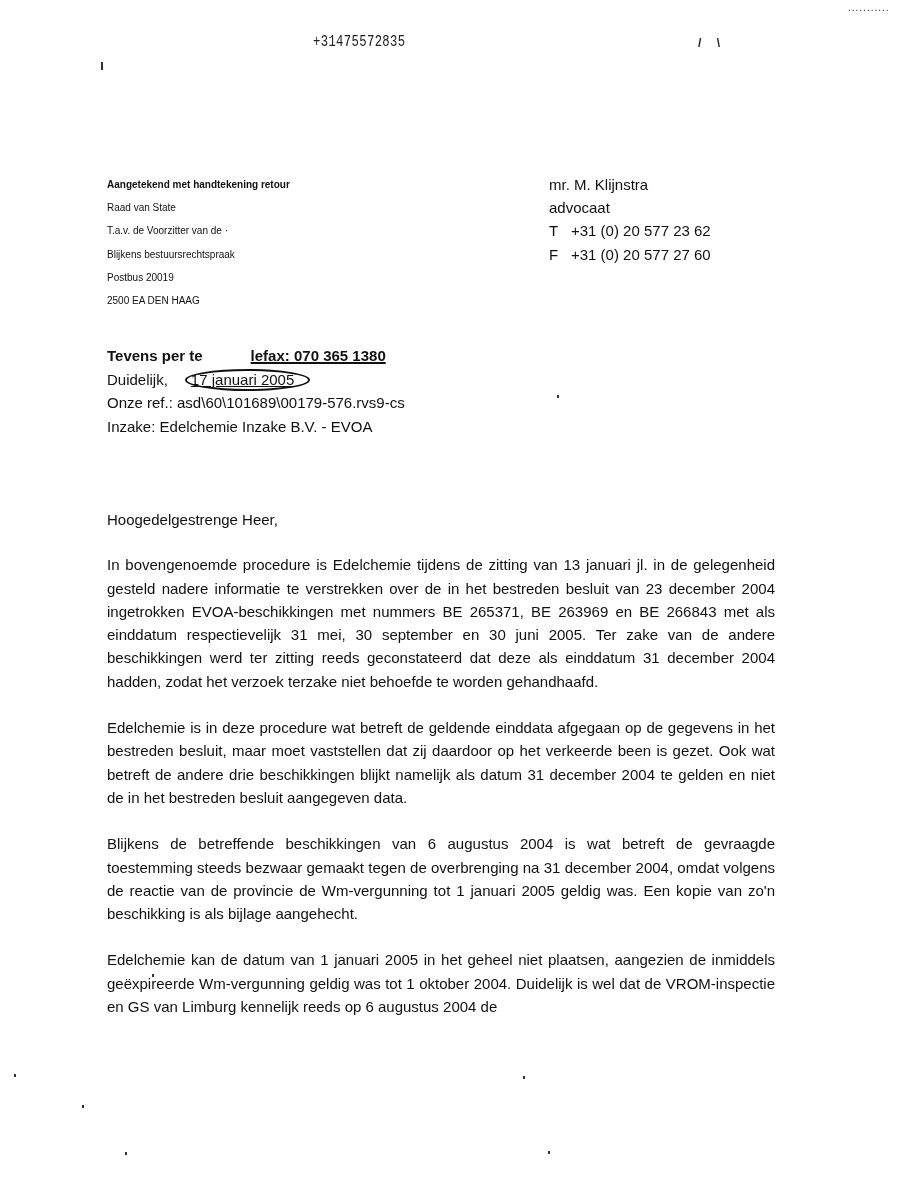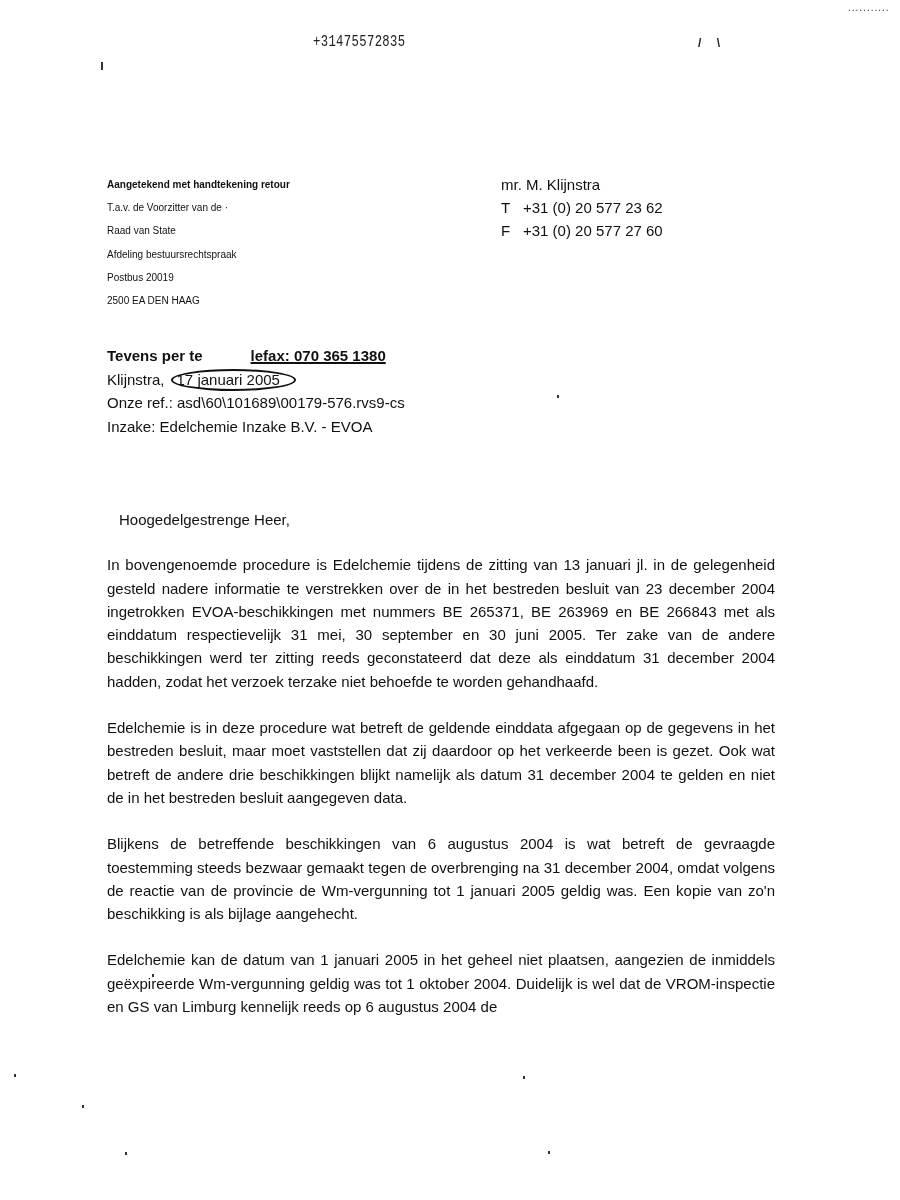--- a/index.html
+++ b/index.html
@@ -60,21 +60,21 @@
       left: 107px;
       font-size: 10px;
       line-height: 23.2px;
     }
     .addr-block .bold {
       font-weight: bold;
     }
     .sender-block {
       position: absolute;
       top: 173px;
-      left: 501px;
+      left: 549px;
       font-size: 15px;
       line-height: 23.2px;
     }
     .sender-block .lbl {
       display: inline-block;
       width: 22px;
     }
     .ref-block {
       position: absolute;
       top: 344px;
@@ -86,33 +86,34 @@
     .fax-underline {
       text-decoration: underline;
       text-decoration-thickness: 2px;
       margin-left: 48px;
     }
     .date-circle {
       display: inline-block;
       border: 2px solid #111;
       border-radius: 50%;
       padding: 0 14px 0 4px;
-      margin-left: 6px;
+      margin-left: 17px;
       line-height: 18px;
+      text-decoration: underline;
     }
     .body-block {
       position: absolute;
       top: 508px;
       left: 107px;
       width: 676px;
       font-size: 15px;
       line-height: 23.3px;
     }
     .salutation {
-      margin: 0 0 22px 12px;
+      margin: 0 0 22px 0;
     }
     .para {
       margin: 0 8px 23px 0;
       text-align: justify;
       text-align-last: left;
     }
   </style>
 </head>
 <body>
 
@@ -126,43 +127,44 @@
   <div class="speck" style="top:395px;left:557px;"></div>
   <div class="speck" style="top:974px;left:152px;"></div>
   <div class="speck" style="top:1076px;left:523px;"></div>
   <div class="speck" style="top:1074px;left:14px;"></div>
   <div class="speck" style="top:1105px;left:82px;"></div>
   <div class="speck" style="top:1152px;left:125px;"></div>
   <div class="speck" style="top:1151px;left:548px;"></div>
 
   <div class="addr-block">
     <div class="bold">Aangetekend met handtekening retour</div>
+    <div>Raad van State</div>
     <div>T.a.v. de Voorzitter van de ·</div>
-    <div>Raad van State</div>
-    <div>Afdeling bestuursrechtspraak</div>
+    <div>Blijkens bestuursrechtspraak</div>
     <div>Postbus 20019</div>
     <div>2500 EA  DEN HAAG</div>
   </div>
 
   <div class="sender-block">
     <div>mr. M. Klijnstra</div>
+    <div>advocaat</div>
     <div>
       <span class="lbl">T</span><span>+31 (0) 20 577 23 62</span>
     </div>
     <div>
       <span class="lbl">F</span><span>+31 (0) 20 577 27 60</span>
     </div>
   </div>
 
   <div class="ref-block">
     <div class="bold">
       <span>Tevens per te</span><span class="fax-underline">lefax: 070 365 1380</span>
     </div>
     <div>
-      <span>Klijnstra,</span><span class="date-circle">17 januari 2005</span>
+      <span>Duidelijk,</span><span class="date-circle">17 januari 2005</span>
     </div>
     <div>Onze ref.: asd\60\101689\00179-576.rvs9-cs</div>
     <div>Inzake: Edelchemie Inzake B.V.  - EVOA</div>
   </div>
 
   <div class="body-block">
     <div class="salutation">Hoogedelgestrenge Heer,</div>
     <p class="para">In bovengenoemde procedure is Edelchemie tijdens de zitting van 13 januari jl. in de gelegenheid gesteld nadere informatie te verstrekken over de in het bestreden besluit van 23 december 2004 ingetrokken EVOA-beschikkingen met nummers BE 265371, BE 263969 en BE 266843 met als einddatum respectievelijk 31 mei, 30 september en 30 juni 2005. Ter zake van de andere beschikkingen werd ter zitting reeds geconstateerd dat deze als einddatum 31 december 2004 hadden, zodat het verzoek terzake niet behoefde te worden gehandhaafd.</p>
     <p class="para">Edelchemie is in deze procedure wat betreft de geldende einddata afgegaan op de gegevens in het bestreden besluit, maar moet vaststellen dat zij daardoor op het verkeerde been is gezet. Ook wat betreft de andere drie beschikkingen blijkt namelijk als datum 31 december 2004 te gelden en niet de in het bestreden besluit aangegeven data.</p>
     <p class="para">Blijkens de betreffende beschikkingen van 6 augustus 2004 is wat betreft de gevraagde toestemming steeds bezwaar gemaakt tegen de overbrenging na 31 december 2004, omdat volgens de reactie van de provincie de Wm-vergunning tot 1 januari 2005 geldig was. Een kopie van zo'n beschikking is als bijlage aangehecht.</p>

